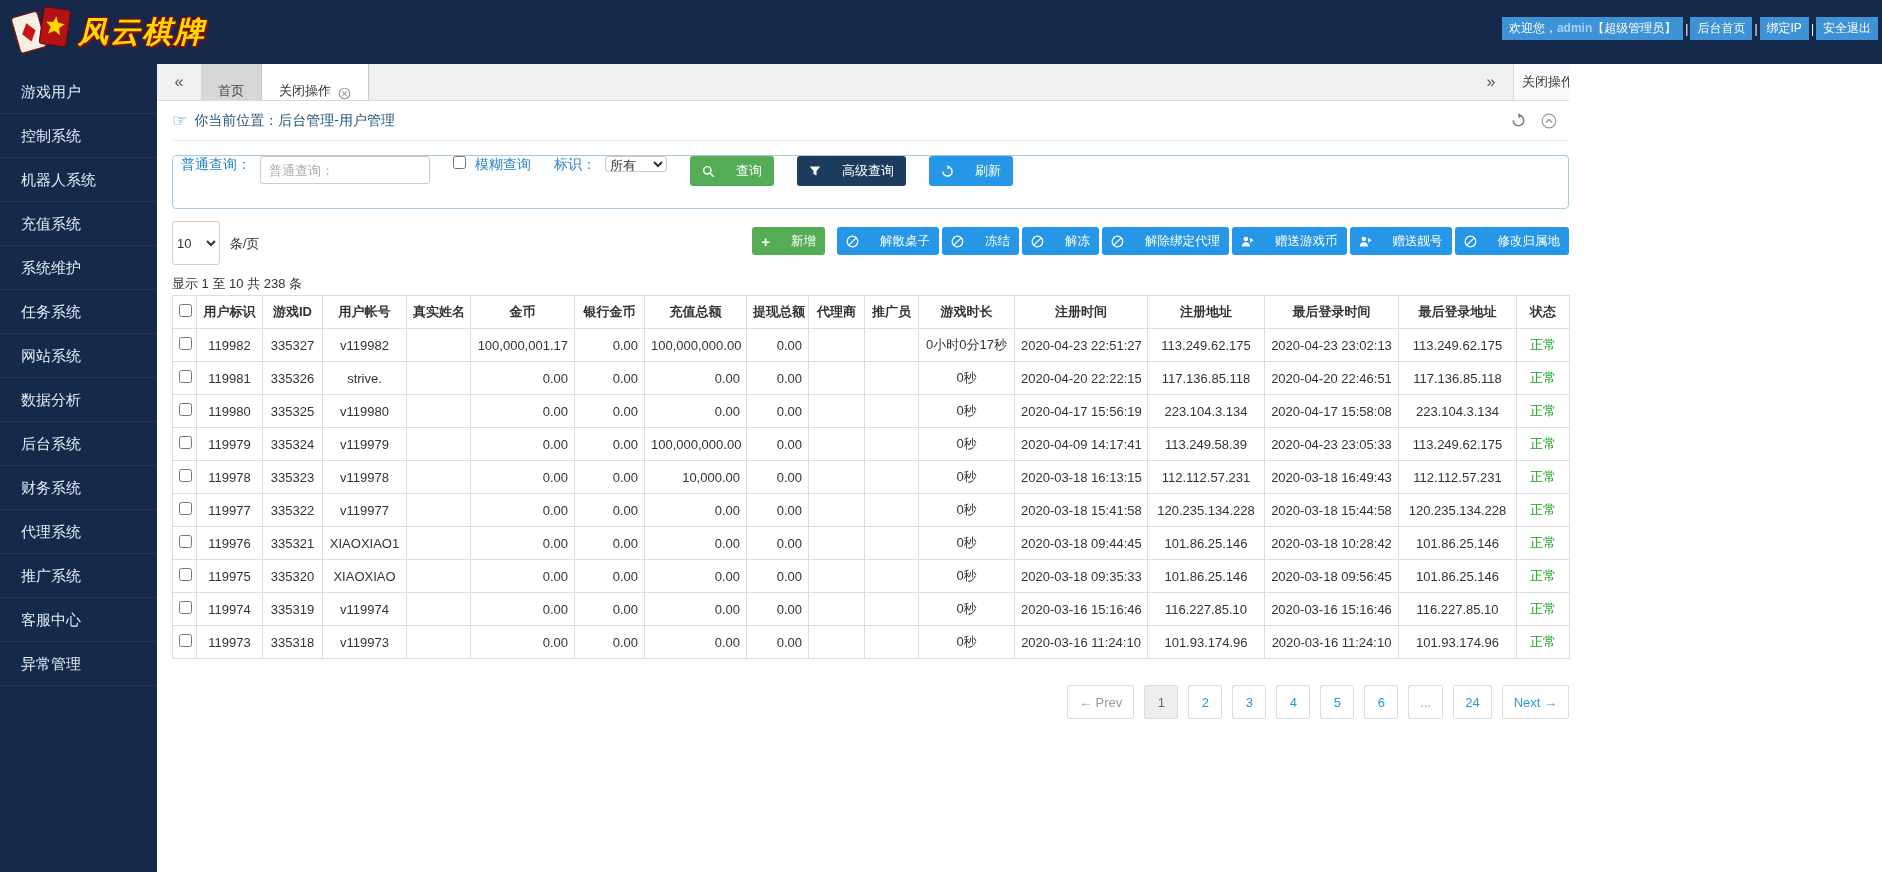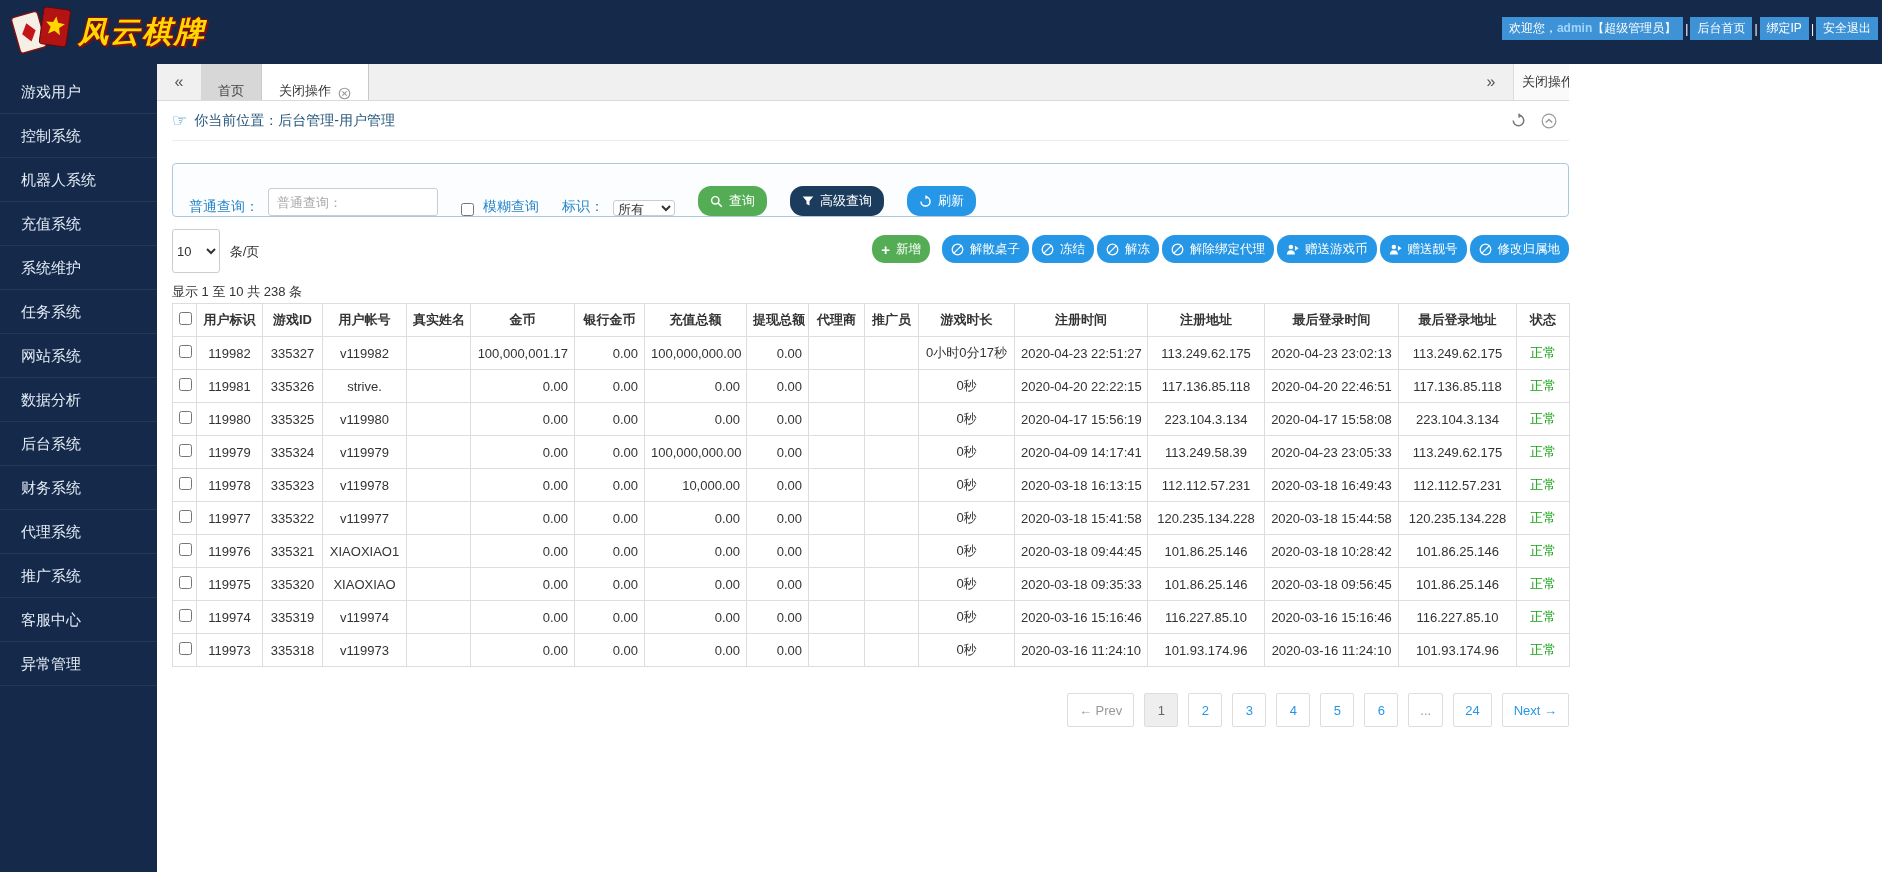--- a/index.html
+++ b/index.html
@@ -33,28 +33,28 @@
   .close-ops{display:flex;align-items:center;padding:0 8px;font-size:13px;color:#333;border-left:1px solid #ddd;background:#fafafa;width:56px;overflow:hidden;white-space:nowrap;cursor:pointer}
 
   .content{padding-left:15px;width:1412px}
   .crumb{height:40px;display:flex;align-items:center;border-bottom:1px solid #ececec;position:relative;width:1397px}
   .crumb-icon{color:#2a86c8;font-size:17px;margin-right:7px}
   .crumb-text{color:#26577c;font-size:14px;font-weight:normal}
   .crumb-tools{position:absolute;right:12px;display:flex;gap:15px;align-items:center}
   .crumb-tools span{display:inline-flex;cursor:pointer}
 
   
-  .search-panel{margin-top:22px;width:1397px;height:54px;background:#fbfdfe;border:1px solid #abc9dd;border-radius:4px;
-    display:flex;align-items:flex-end;padding:0 16px;gap:9px}
+  .search-panel{margin-top:14px;width:1397px;height:54px;background:#fbfdfe;border:1px solid #abc9dd;border-radius:4px;
+    display:flex;align-items:flex-start;padding:0 8px;gap:9px}
   .lbl{color:#2a86c8;font-size:14px;white-space:nowrap}
   .inp{width:170px;height:28px;border:1px solid #ccc;border-radius:3px;padding:0 8px;font-size:13px;color:#333;outline:none}
   .inp::placeholder{color:#aaa}
   .sel{height:16px;border:1px solid #ccc;border-radius:3px;font-size:13px;color:#333;background:#fff;outline:none}
   .gap-l{margin-left:14px}
-  .btn{height:30px;border:none;border-radius:13px;color:#fff;font-size:13px;display:inline-flex;align-items:center;gap:6px;padding:0 12px;cursor:pointer;white-space:nowrap}
+  .btn{height:30px;border:none;border-radius:3px;color:#fff;font-size:13px;display:inline-flex;align-items:center;gap:21px;padding:0 12px;cursor:pointer;white-space:nowrap}
   .btn-green{background:#54ad54}
   .btn-navy{background:#1c3c5e}
   .btn-blue{background:#2697e6}
   .btn-sm{height:28px;padding:0 9px;font-size:12.5px}
   .plus{font-size:15px;font-weight:bold;line-height:1}
 
   
   .toolbar{margin-top:12px;width:1397px;position:relative;height:56px}
   .psize{height:44px;width:48px}
   .per-page{font-size:13px;color:#333;margin-left:6px}

